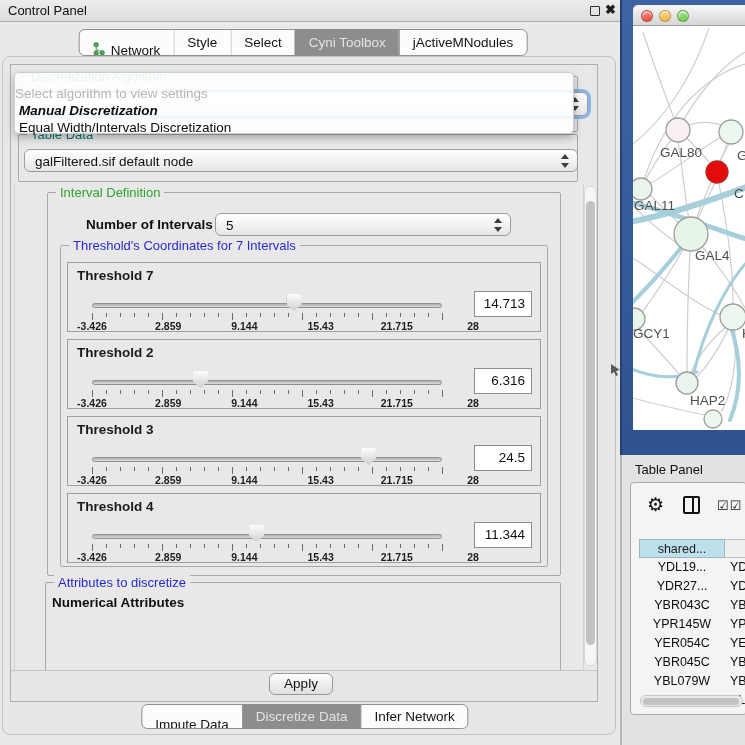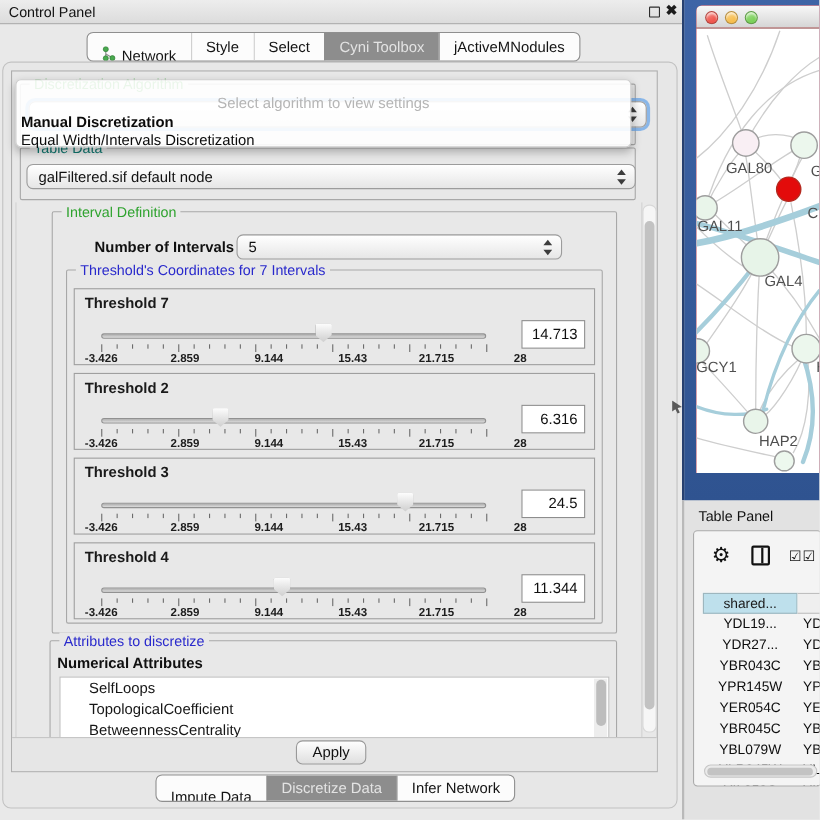--- a/index.html
+++ b/index.html
@@ -48,24 +48,24 @@
   .spin .up { top:0; border-bottom:5px solid #3c3c3c; }
   .spin .dn { bottom:0; border-top:5px solid #3c3c3c; }
 
   .alg-combo { left:26px; top:92px; width:562px; height:24px;
     box-shadow:0 0 0 3px rgba(105,165,232,0.75); z-index:2; }
 
   
   .popup { position:absolute; left:14px; top:72px; width:560px; height:62px;
     background:rgba(255,255,255,0.9); border:1px solid #CDCDCD; border-radius:5px;
     box-shadow:0 4px 9px rgba(0,0,0,0.28); z-index:5; }
-  .popup .hint { position:absolute; left:0; right:0; top:13px; text-align:center;
+  .popup .hint { position:absolute; left:0; right:0; top:13px; text-align:left;
     color:#B5B5B5; font-size:13.5px; }
   .popup-opt { position:absolute; left:4px; font-size:13.5px; color:#0b0b0b; white-space:nowrap; }
-  .popup-opt.bold { font-weight:bold; }
+  .popup-opt.bold { font-weight:bold;font-style:italic; }
 
   
   .viewport { position:absolute; left:14px; top:184px; width:570px; height:486px;
     overflow:hidden; border-left:1px solid #D2D2D2; border-right:1px solid #D2D2D2; }
   .vscroll { position:absolute; left:584px; top:186px; width:13px; height:480px;
     background:#F6F6F6; border:1px solid #D8D8D8; border-radius:6px; }
   .vscroll .thumb { position:absolute; left:1px; top:14px; width:9px; height:444px;
     background:#C2C2C2; border-radius:5px; }
 
   .bold-label { position:absolute; font-weight:bold; font-size:13.5px; color:#101010; white-space:nowrap; }
@@ -401,28 +401,20 @@
               </div>
               <div class="thr-value">11.344</div>
             </div>
           </div>
       </div>
     </div>
 
     <div class="group" style="left:30px; top:398px; width:516px; height:96px;">
       <span class="group-title gt-blue">Attributes to discretize</span>
       <span class="bold-label" style="left:6px; top:12px;">Numerical Attributes</span>
-      <div class="list">
-        <div class="list-item">SelfLoops</div>
-          <div class="list-item">TopologicalCoefficient</div>
-          <div class="list-item">BetweennessCentrality</div>
-          <div class="lscroll">
-            <div class="thumb"></div>
-          </div>
-      </div>
     </div>
 
   </div>
 
   <div class="vscroll">
       <div class="thumb"></div>
     </div>
 
   <div class="applybar"></div>
   <div class="apply-btn">Apply</div>

